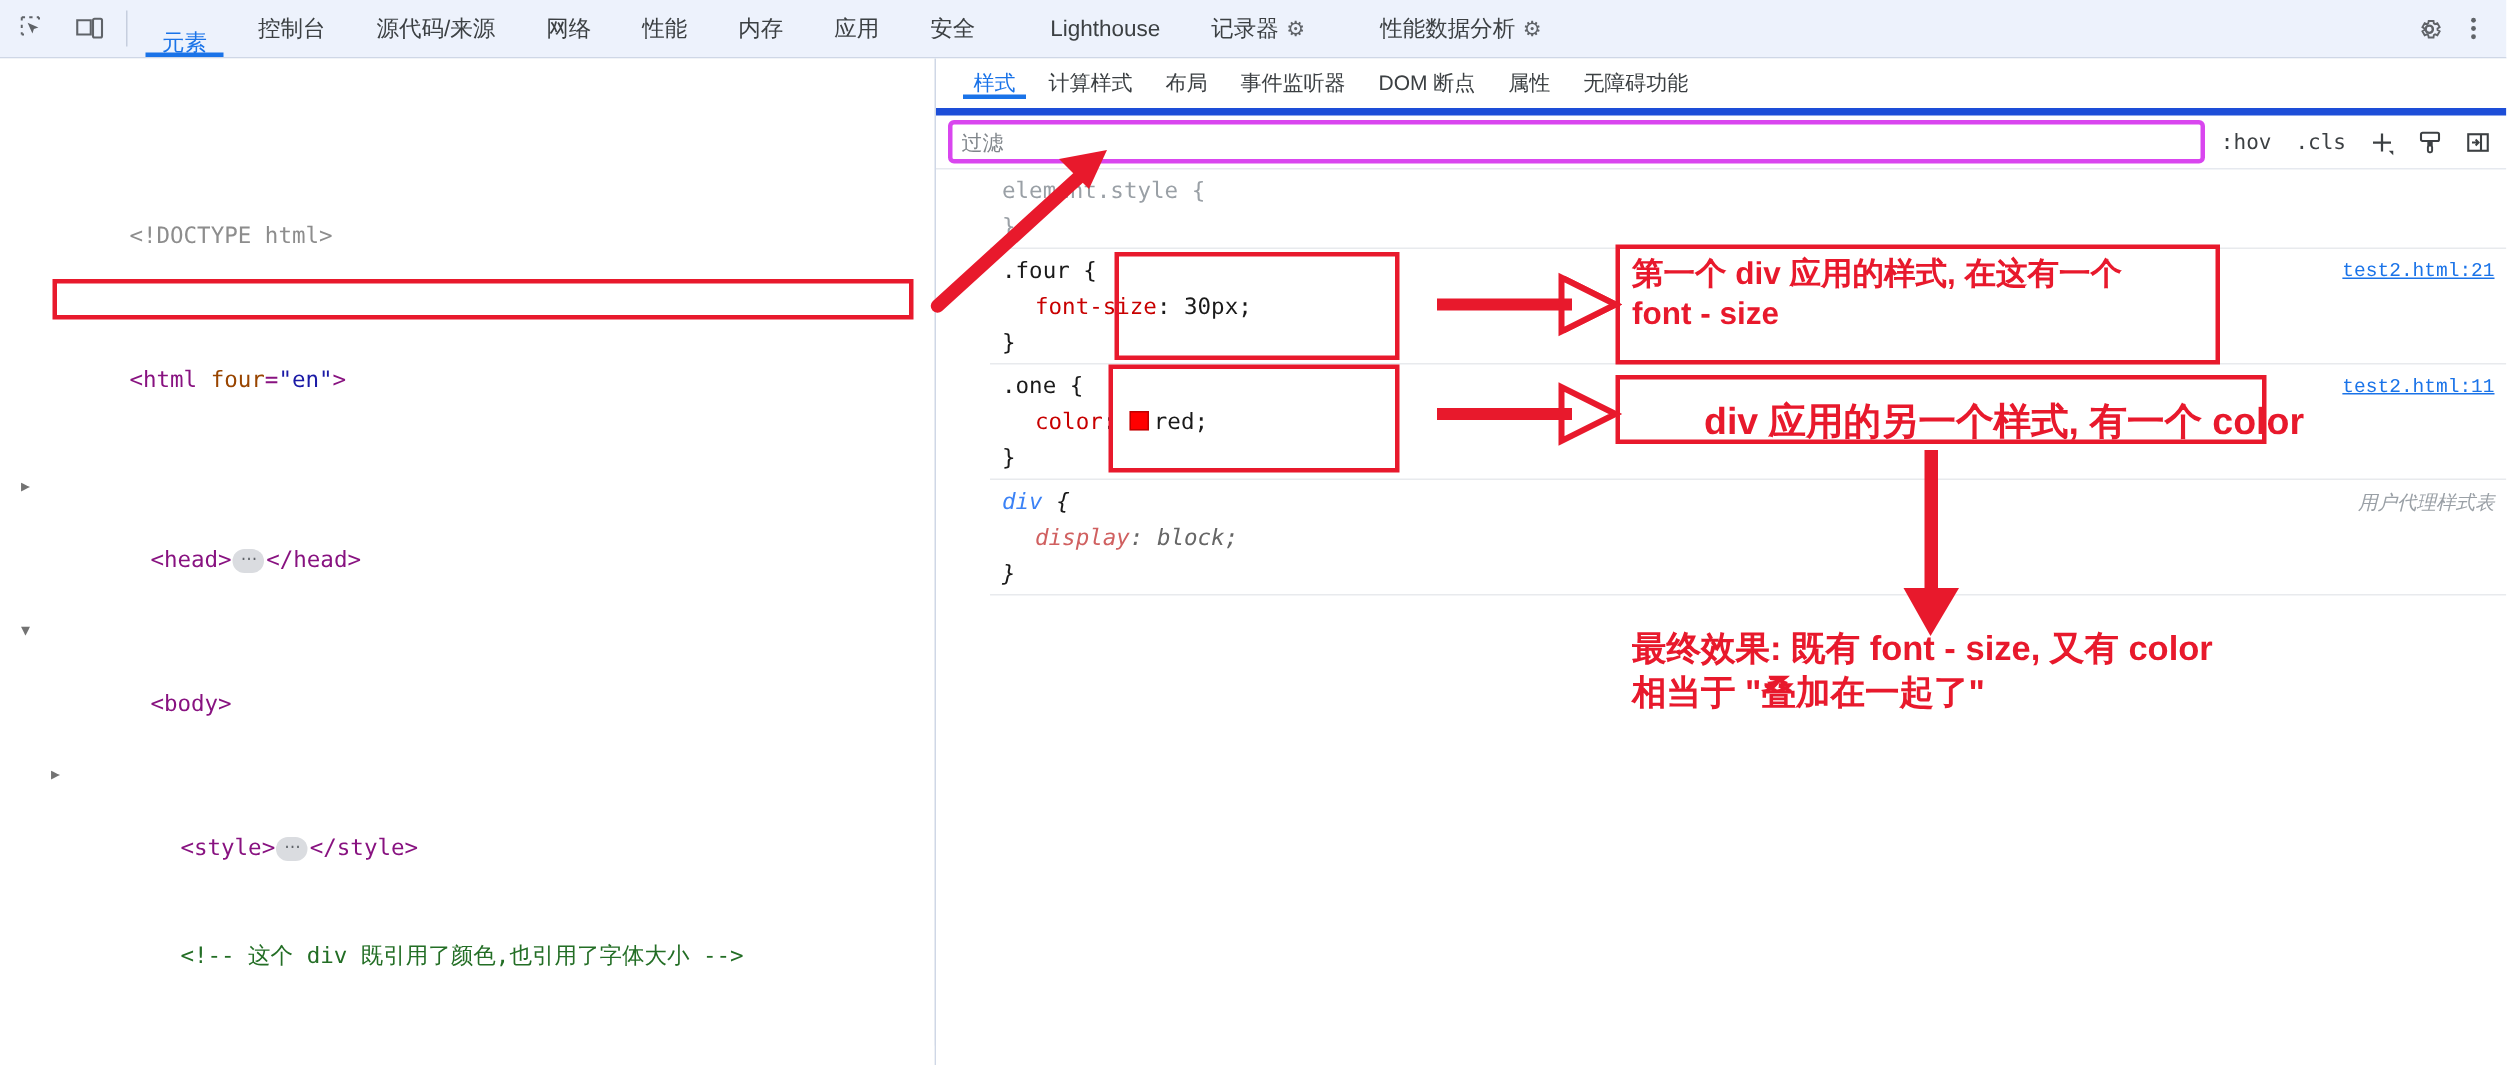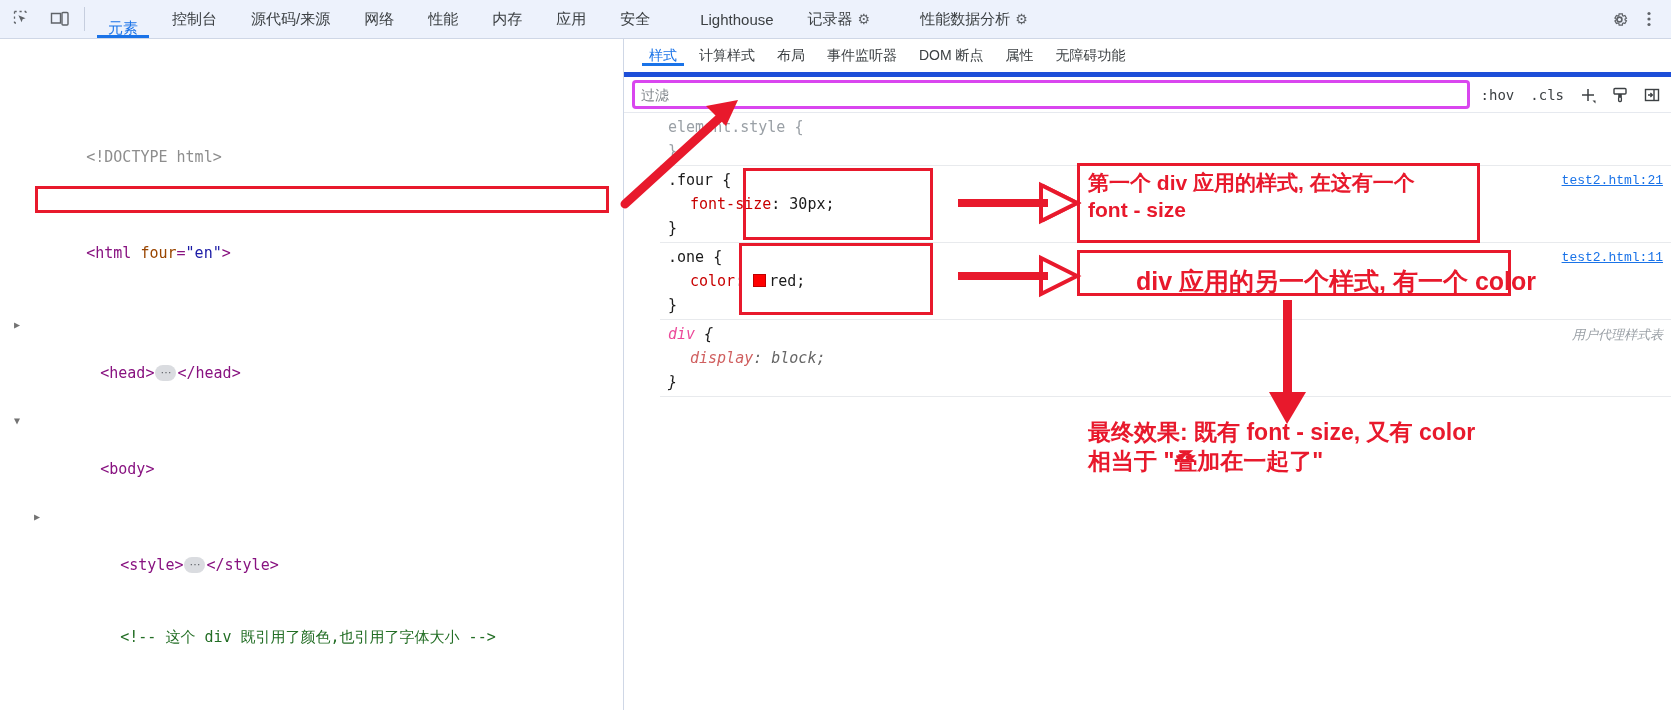--- a/index.html
+++ b/index.html
@@ -238,21 +238,21 @@
     font-family: "Liberation Sans", sans-serif;
     font-size: 13px;
   }
   .sel { color: #1a1a1a; }
   .sel.dim { color: #9aa0a6; }
   .prop { color: #c80000; }
   .val { color: #1a1a1a; }
   .brace { color: #1a1a1a; }
   .brace.dim { color: #9aa0a6; }
   .ua-rule { font-style: italic; }
-  .ua-rule .sel { color: #ec4899; }
+  .ua-rule .sel { color: #3b82f6; }
   .ua-rule .prop { color: #d06060; }
   .ua-rule .val { color: #666; }
   .swatch {
     display: inline-block;
     width: 11px;
     height: 11px;
     background: #ff0000;
     border: 1px solid rgba(0,0,0,.25);
     vertical-align: -1px;
     margin-right: 3px;

